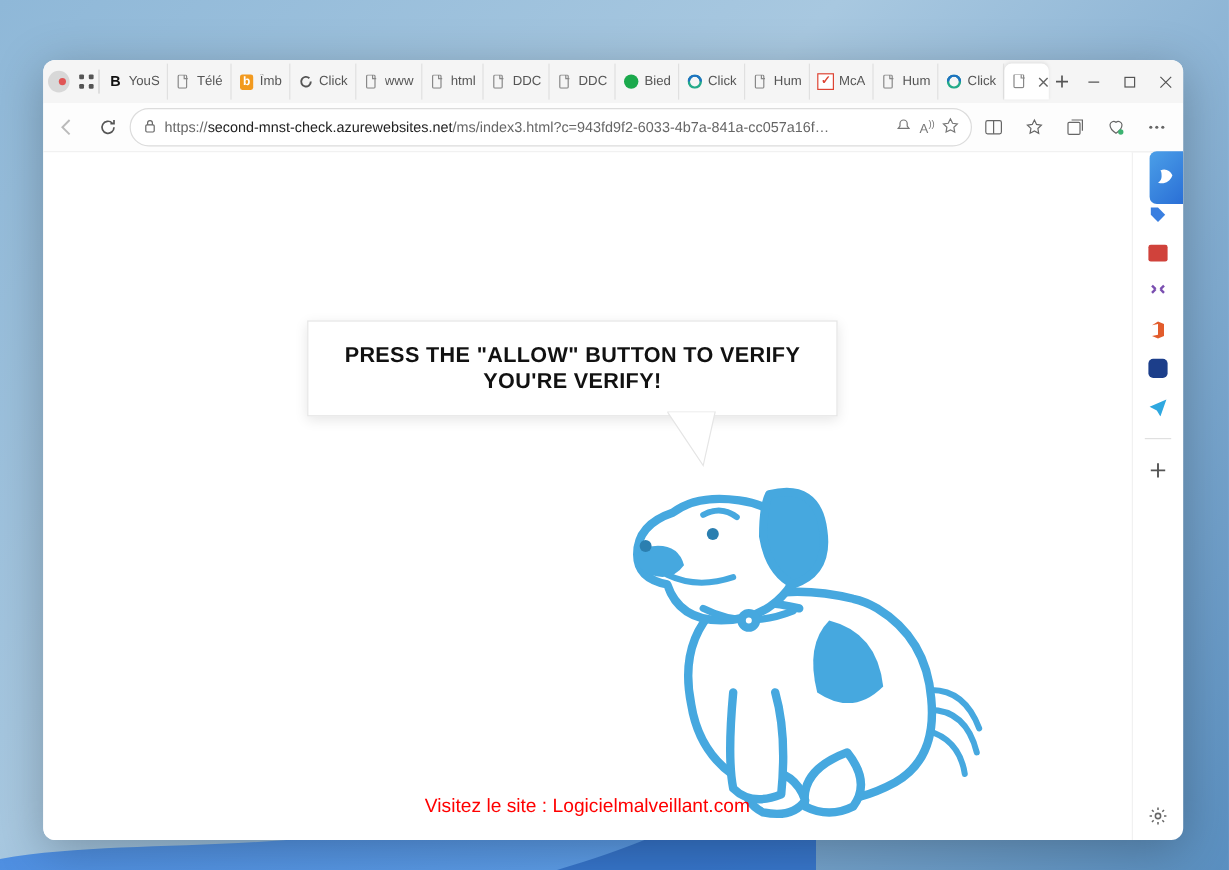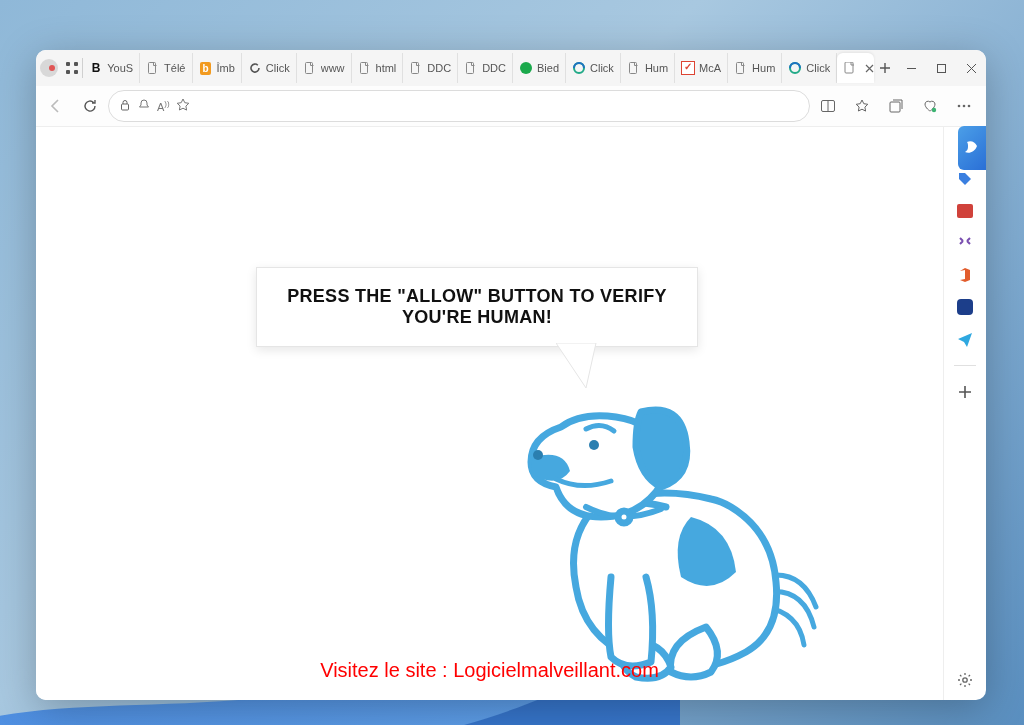--- a/index.html
+++ b/index.html
@@ -216,21 +216,21 @@
     left: 480px;
     top: 230px;
     width: 320px;
   }
   .watermark {
     position: absolute;
     left: 0; right: 0;
     bottom: 18px;
     text-align: center;
     color: #ff0000;
-    font-size: 20px;
+    font-size: 16px;
     font-family: Arial, sans-serif;
   }
 </style>
 </head>
 <body>
 
 <svg class="bg-wave" viewBox="0 0 900 500">
   <defs>
     <linearGradient id="g1" x1="0" y1="0" x2="1" y2="1">
       <stop offset="0%" stop-color="#2a6fd6"></stop>
@@ -428,20 +428,23 @@
         </svg>
     </div>
 
     <div class="omnibox">
       <span class="lock">
         <svg width="12" height="12" viewBox="0 0 12 12">
             <rect x="2.5" y="5" width="7" height="6" rx="1" fill="none" stroke="#666"></rect>
             <path d="M4 5V3.5a2 2 0 0 1 4 0V5" fill="none" stroke="#666"></path>
           </svg>
       </span>
+      <span class="url">
+        <span>https://</span><span class="strong">second-mnst-check.azurewebsites.net</span><span>/ms/index3.html?c=943fd9f2-6033-4b7a-841a-cc057a16f…</span>
+      </span>
       <span class="r">
         <svg width="14" height="14" viewBox="0 0 14 14">
             <path d="M7 2a3 3 0 0 0-3 3v2l-1.5 2h9L10 7V5a3 3 0 0 0-3-3z" fill="none" stroke="#777"></path>
           </svg>
       </span>
       <span class="r" style="font-size:11px;">A<sup style="font-size:8px;">))</sup></span>
       <span class="r">
         <svg width="14" height="14" viewBox="0 0 14 14">
             <path d="M7 1l1.8 3.7 4 .6-2.9 2.8.7 4L7 10.2 3.4 12l.7-4L1.2 5.3l4-.6z" fill="none" stroke="#777"></path>
           </svg>
@@ -478,21 +481,21 @@
           <circle cx="13" cy="8" r="1.3" fill="#666"></circle>
         </svg>
     </div>
   </div>
 
   <div class="client">
     <div class="page">
 
       <div class="speech">
         <div>PRESS THE "ALLOW" BUTTON TO VERIFY</div>
-        <div>YOU'RE HUMAN!</div>
+        <div>YOU'RE VERIFY!</div>
       </div>
       <svg class="speech-tail" width="60" height="50" viewBox="0 0 60 50">
         <polygon points="0,0 40,0 30,45" fill="#fff" stroke="#e5e5e5"></polygon>
       </svg>
 
       <svg class="dog" viewBox="0 0 320 340">
         <g stroke="#46a8df" stroke-width="7" fill="#fff" stroke-linejoin="round" stroke-linecap="round">
 
           <path d="M245 220 q40 -10 55 30" fill="none" stroke-width="5"></path>
           <path d="M250 235 q38 -5 48 35" fill="none" stroke-width="5"></path>

